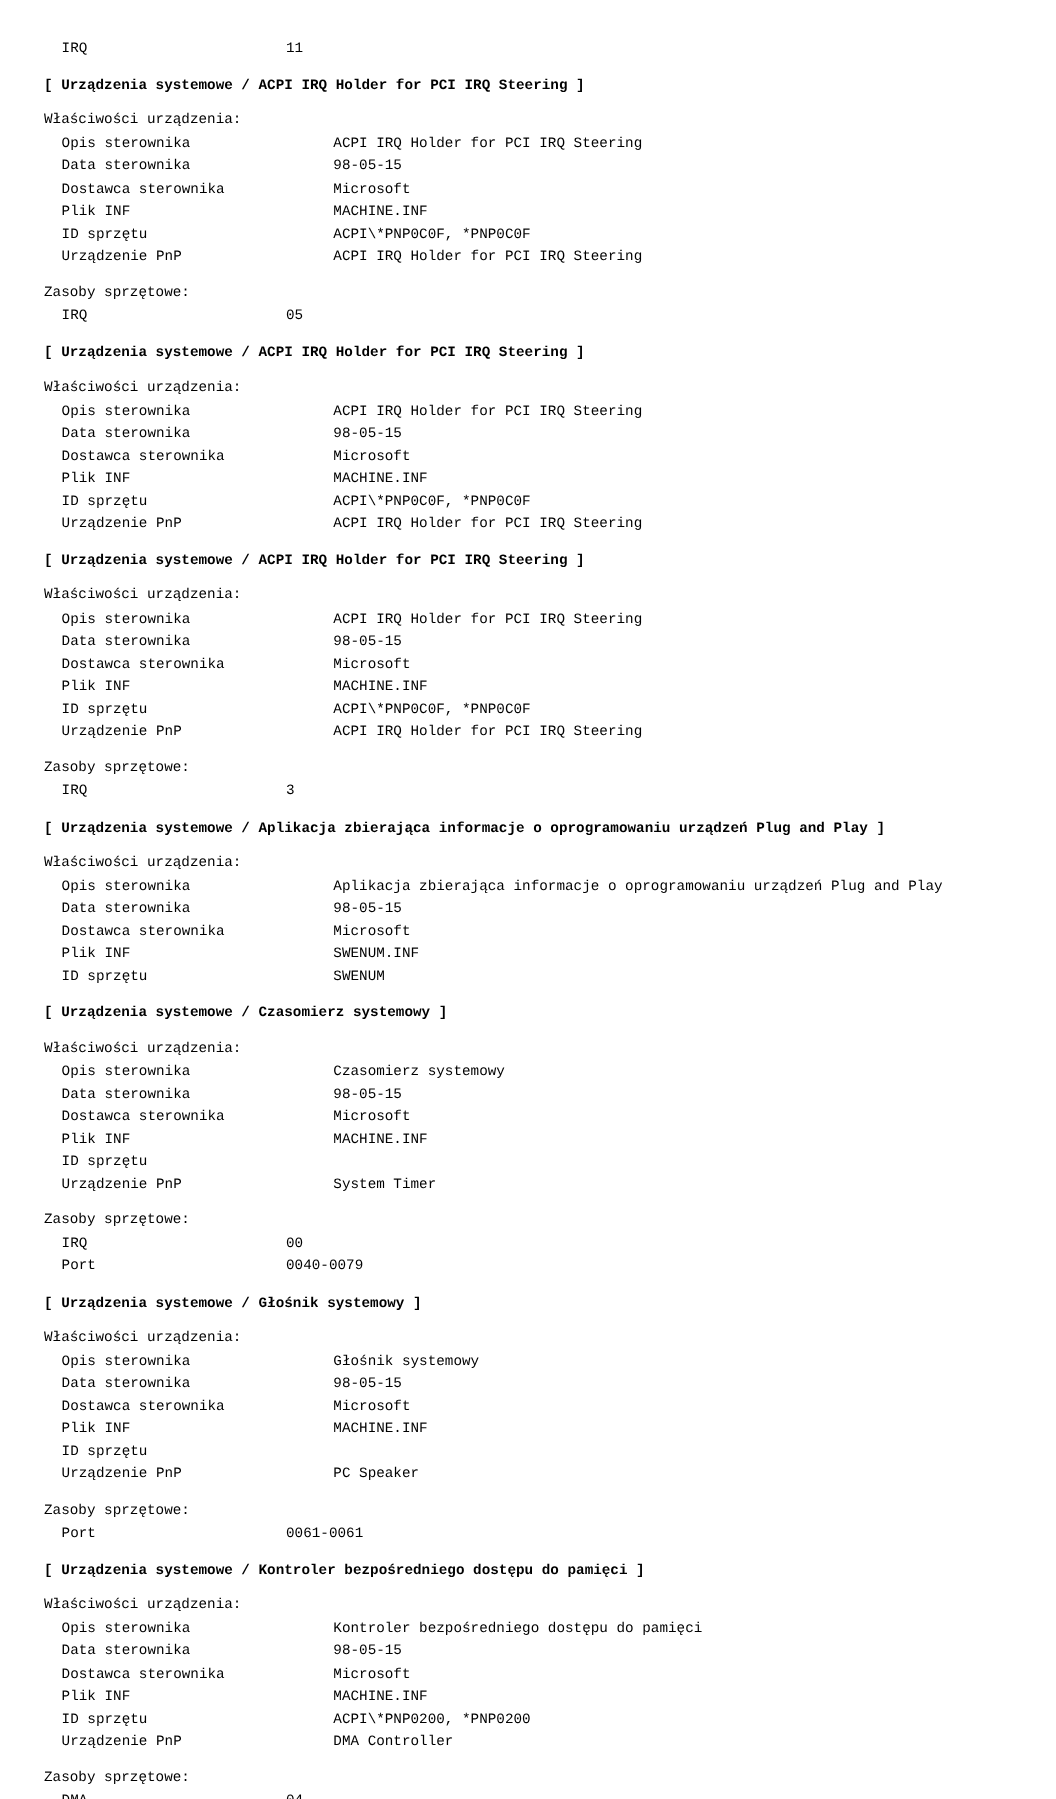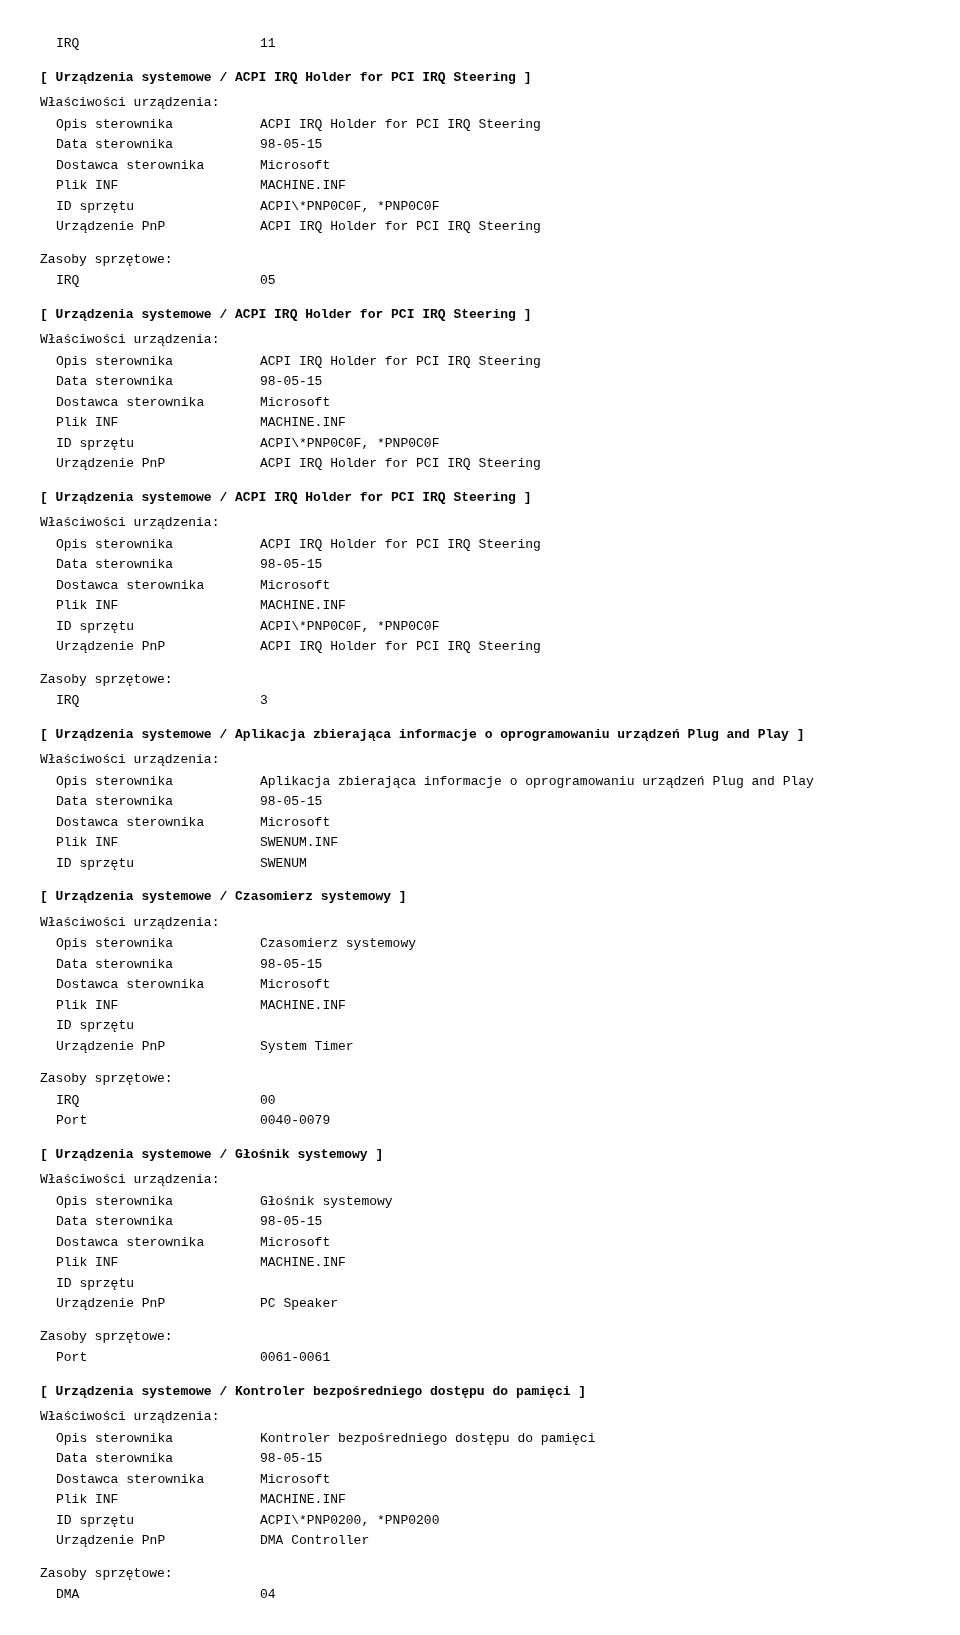--- a/index.html
+++ b/index.html
@@ -21,24 +21,26 @@
     }
     .section-header {
       margin: 14px 0 6px 0;
       font-weight: bold;
     }
     .properties-block {
       margin: 4px 0 4px 0;
     }
     .properties-title {
       margin-bottom: 2px;
+      margin-top: 12px;
     }
     .property-row {
       display: flex;
       margin: 1px 0;
+      gap: 43px;
     }
     .property-label {
       min-width: 220px;
       padding-left: 16px;
     }
     .property-value {
       flex: 1;
     }
     .resources-block {
       margin: 4px 0 4px 0;

